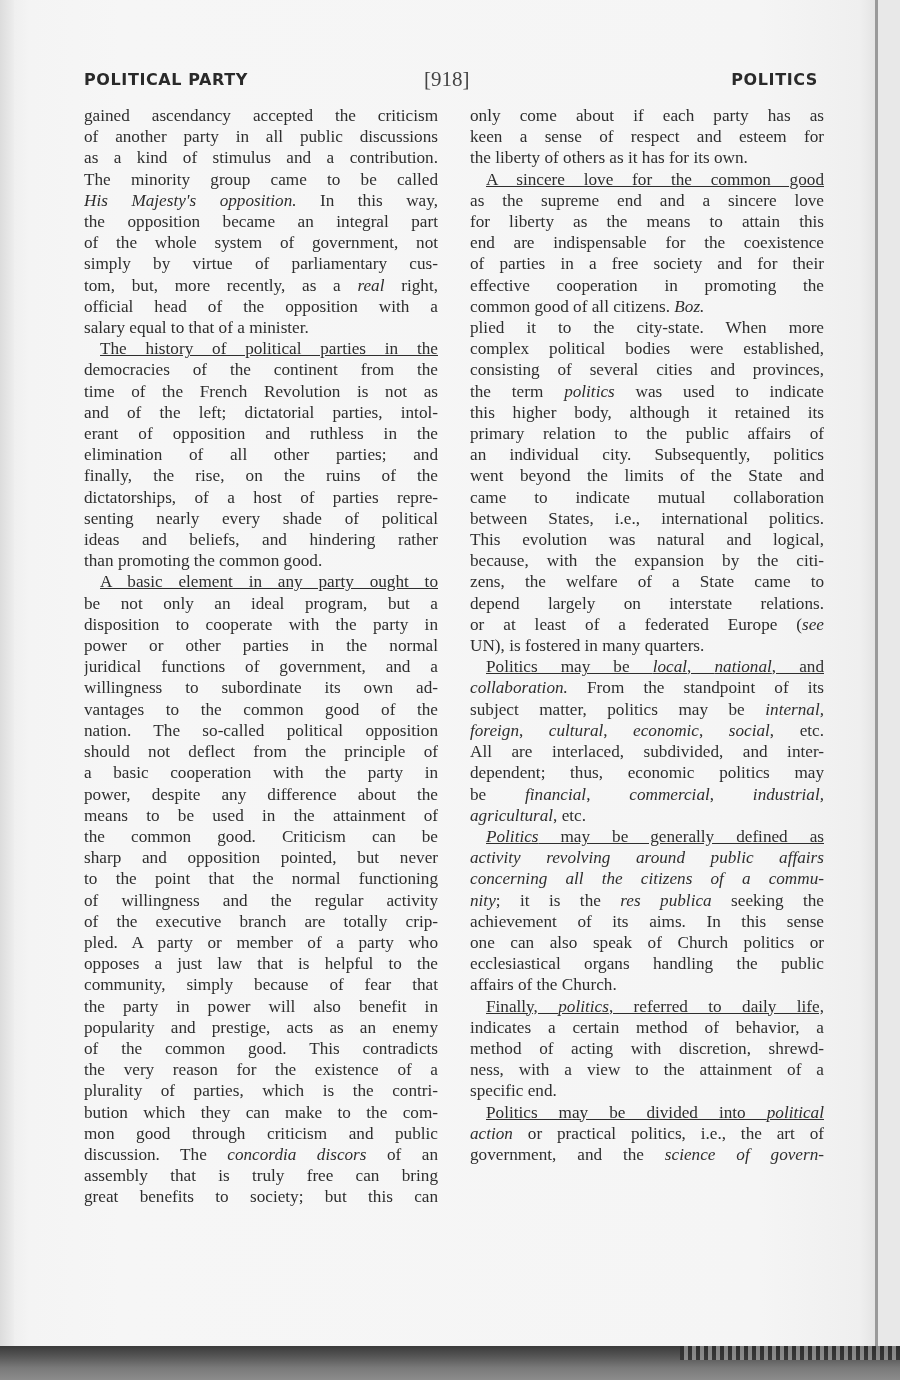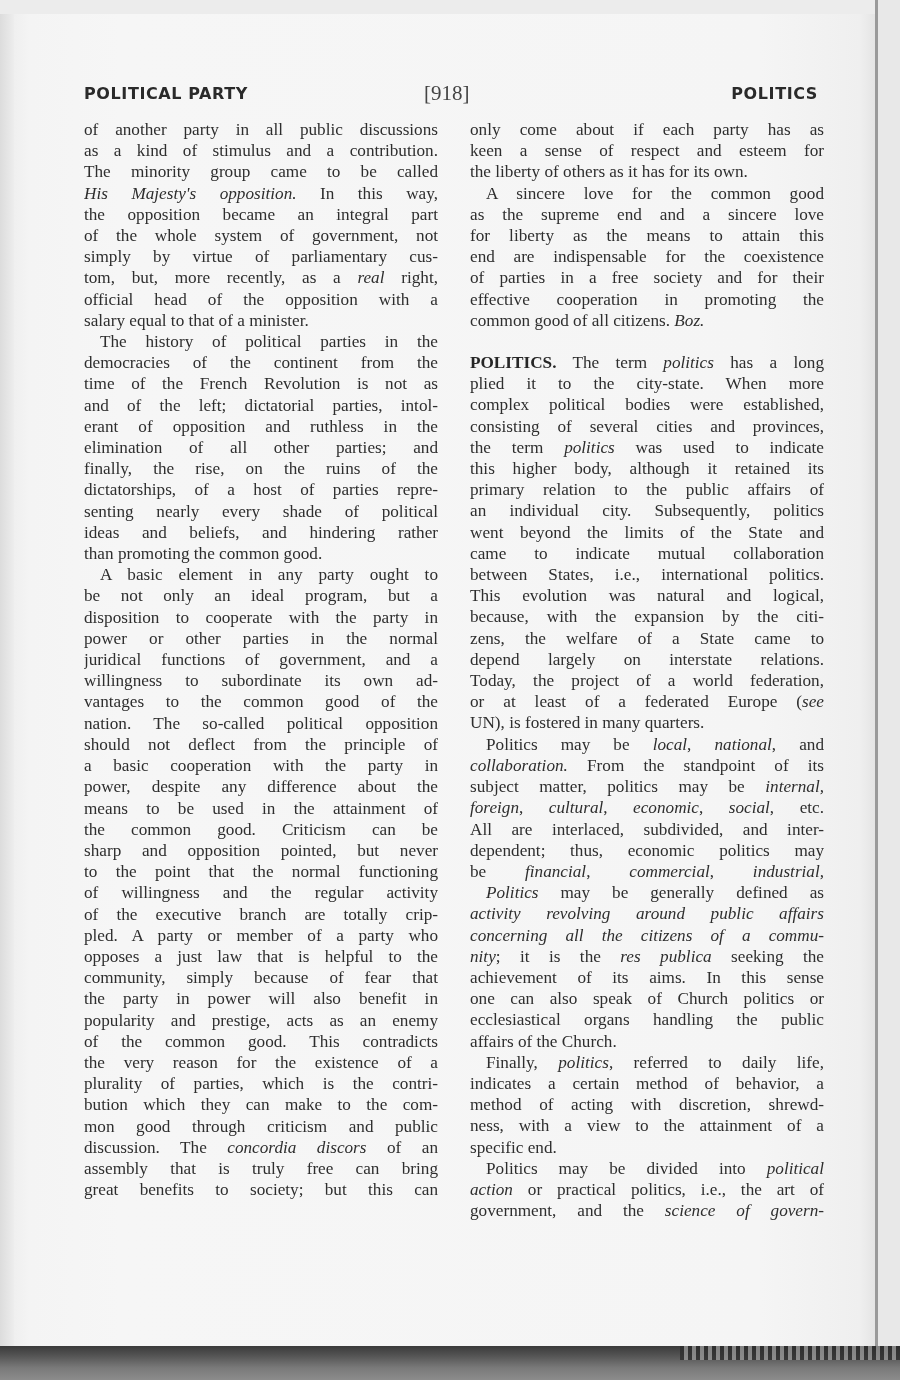--- a/index.html
+++ b/index.html
@@ -11,21 +11,21 @@
       height: 1380px;
       position: relative;
       overflow: hidden;
       background: #ececec;
       font-family: "Liberation Serif", "DejaVu Serif", serif;
       color: #2e2e2e;
     }
     .page {
       position: absolute;
       left: 0;
-      top: 14px;
+      top: 0;
       width: 876px;
       height: 1346px;
       background: linear-gradient(90deg, #ebebeb 0px, #f4f4f4 30px, #f6f6f6 120px, #f5f5f5 760px, #efefef 860px, #e4e4e4 876px);
     }
     .left-edge {
       position: absolute;
       left: 0;
       top: 0;
       width: 14px;
       height: 1346px;
@@ -107,40 +107,42 @@
       text-align: justify;
       text-align-last: justify;
       white-space: nowrap;
       overflow: hidden;
     }
     .line.last {
       text-align-last: left;
     }
     .line.indent {
       padding-left: 16px;
+      text-decoration: underline;
     }
     .entry-head {
       font-weight: bold;
       color: #262626;
     }
     i { font-style: italic; }
   </style>
 </head>
 <body>
 
 <div class="page">
   <div class="left-edge"></div>
 
   <div class="running-head">
     <span class="rh-left">POLITICAL PARTY</span>
     <span class="rh-center">[918]</span>
     <span class="rh-right">POLITICS</span>
   </div>
 
   <div class="column col-left" id="col-left">
+      <span class="line">gained ascendancy accepted the criticism</span>
       <span class="line">of another party in all public discussions</span>
       <span class="line">as a kind of stimulus and a contribution.</span>
       <span class="line">The minority group came to be called</span>
       <span class="line"><i>His Majesty's opposition.</i><span> In this way,</span></span>
       <span class="line">the opposition became an integral part</span>
       <span class="line">of the whole system of government, not</span>
       <span class="line">simply by virtue of parliamentary cus-</span>
       <span class="line"><span>tom, but, more recently, as a </span><i>real</i><span> right,</span></span>
       <span class="line">official head of the opposition with a</span>
       <span class="line last">salary equal to that of a minister.</span>
@@ -190,45 +192,44 @@
       <span class="line">only come about if each party has as</span>
       <span class="line">keen a sense of respect and esteem for</span>
       <span class="line last">the liberty of others as it has for its own.</span>
       <span class="line indent">A sincere love for the common good</span>
       <span class="line">as the supreme end and a sincere love</span>
       <span class="line">for liberty as the means to attain this</span>
       <span class="line">end are indispensable for the coexistence</span>
       <span class="line">of parties in a free society and for their</span>
       <span class="line">effective cooperation in promoting the</span>
       <span class="line last"><span>common good of all citizens. </span><i>Boz.</i></span>
-      <span class="line" style="margin-top: 21px;"><span class="entry-head">POLITICS.</span><span> The term </span><i>politics</i><span> has a long</span></span>
       <span class="line">plied it to the city-state. When more</span>
       <span class="line">complex political bodies were established,</span>
       <span class="line">consisting of several cities and provinces,</span>
       <span class="line"><span>the term </span><i>politics</i><span> was used to indicate</span></span>
       <span class="line">this higher body, although it retained its</span>
       <span class="line">primary relation to the public affairs of</span>
       <span class="line">an individual city. Subsequently, politics</span>
       <span class="line">went beyond the limits of the State and</span>
       <span class="line">came to indicate mutual collaboration</span>
       <span class="line">between States, i.e., international politics.</span>
       <span class="line">This evolution was natural and logical,</span>
       <span class="line">because, with the expansion by the citi-</span>
       <span class="line">zens, the welfare of a State came to</span>
       <span class="line">depend largely on interstate relations.</span>
-      <span class="line">Today, the project of a world federation,</span>
       <span class="line"><span>or at least of a federated Europe (</span><i>see</i></span>
       <span class="line last">UN), is fostered in many quarters.</span>
       <span class="line indent"><span>Politics may be </span><i>local</i><span>, </span><i>national</i><span>, and</span></span>
       <span class="line"><i>collaboration.</i><span> From the standpoint of its</span></span>
       <span class="line"><span>subject matter, politics may be </span><i>internal,</i></span>
       <span class="line"><i>foreign</i><span>, </span><i>cultural</i><span>, </span><i>economic</i><span>, </span><i>social</i><span>, etc.</span></span>
       <span class="line">All are interlaced, subdivided, and inter-</span>
       <span class="line">dependent; thus, economic politics may</span>
       <span class="line"><span>be </span><i>financial</i><span>, </span><i>commercial</i><span>, </span><i>industrial,</i></span>
+      <span class="line last"><i>agricultural</i><span>, etc.</span></span>
       <span class="line indent"><i>Politics</i><span> may be generally defined as</span></span>
       <span class="line"><i>activity revolving around public affairs</i></span>
       <span class="line"><i>concerning all the citizens of a commu-</i></span>
       <span class="line"><i>nity</i><span>; it is the </span><i>res publica</i><span> seeking the</span></span>
       <span class="line">achievement of its aims. In this sense</span>
       <span class="line">one can also speak of Church politics or</span>
       <span class="line">ecclesiastical organs handling the public</span>
       <span class="line last">affairs of the Church.</span>
       <span class="line indent"><span>Finally, </span><i>politics</i><span>, referred to daily life,</span></span>
       <span class="line">indicates a certain method of behavior, a</span>

